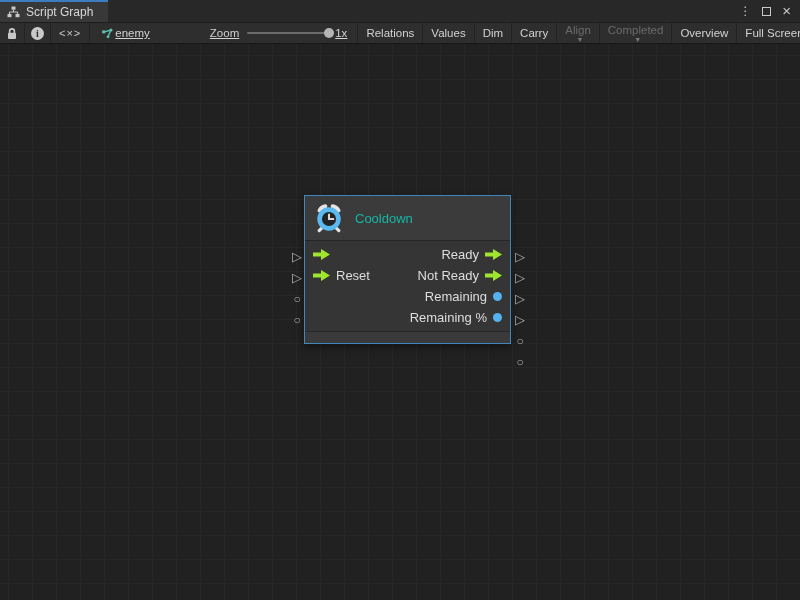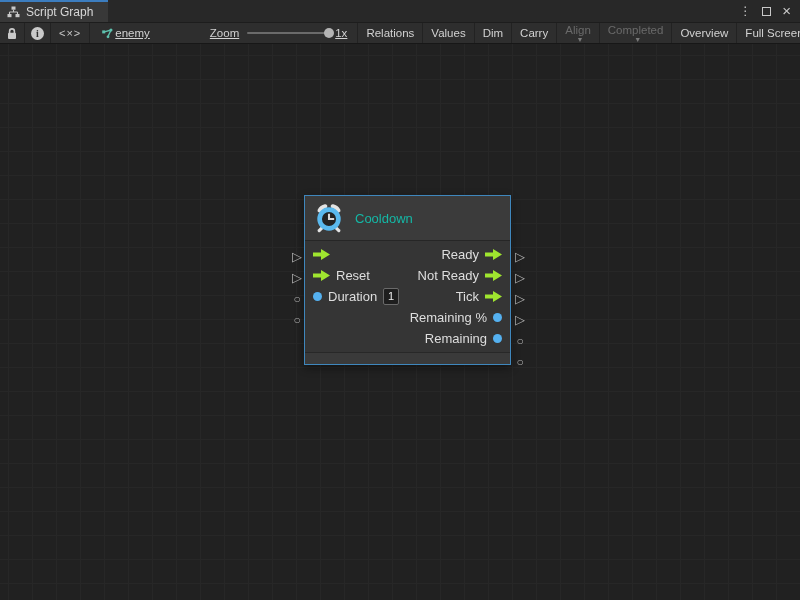--- a/index.html
+++ b/index.html
@@ -201,47 +201,34 @@
             <span class="plabel">Reset</span>
           </div>
           <div class="pgroup right">
             <span class="plabel">Not Ready</span>
             <svg class="flow-icon" width="17" height="11" viewBox="0 0 17 11">
                 <path d="M0 3.5 h8 V0 l9 5.5 -9 5.5 V7.5 H0 z" fill="currentColor"></path>
               </svg>
           </div>
         </div>
 
-        <div class="port-row">
-          <div class="pgroup">
+
+
+        <div class="port-row">
+          <div class="pgroup right">
+            <span class="plabel">Remaining</span>
             <span class="dot"></span>
-            <span class="plabel">Duration</span>
-            <span class="inline-field">1</span>
-          </div>
-          <div class="pgroup right">
-            <span class="plabel">Tick</span>
-            <svg class="flow-icon" width="17" height="11" viewBox="0 0 17 11">
-                <path d="M0 3.5 h8 V0 l9 5.5 -9 5.5 V7.5 H0 z" fill="currentColor"></path>
-              </svg>
-          </div>
-        </div>
-
+          </div>
+        </div>
 
         <div class="port-row">
           <div class="pgroup right">
             <span class="plabel">Remaining %</span>
             <span class="dot"></span>
           </div>
         </div>
 
-        <div class="port-row">
-          <div class="pgroup right">
-            <span class="plabel">Remaining</span>
-            <span class="dot"></span>
-          </div>
-        </div>
-
       </div>
       <div class="node-footer"></div>
     </div>
 
   </div>
 </div>
 
 </body></html>

